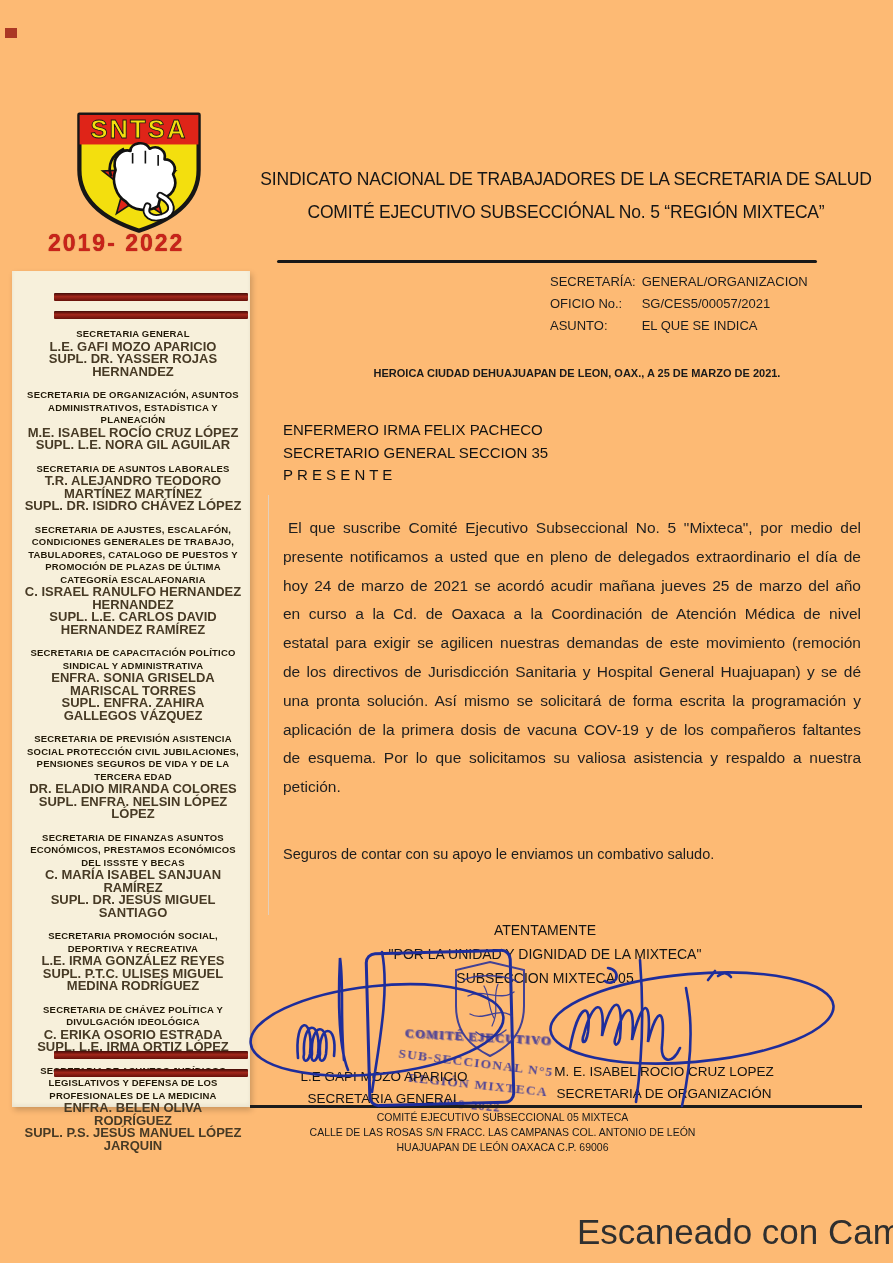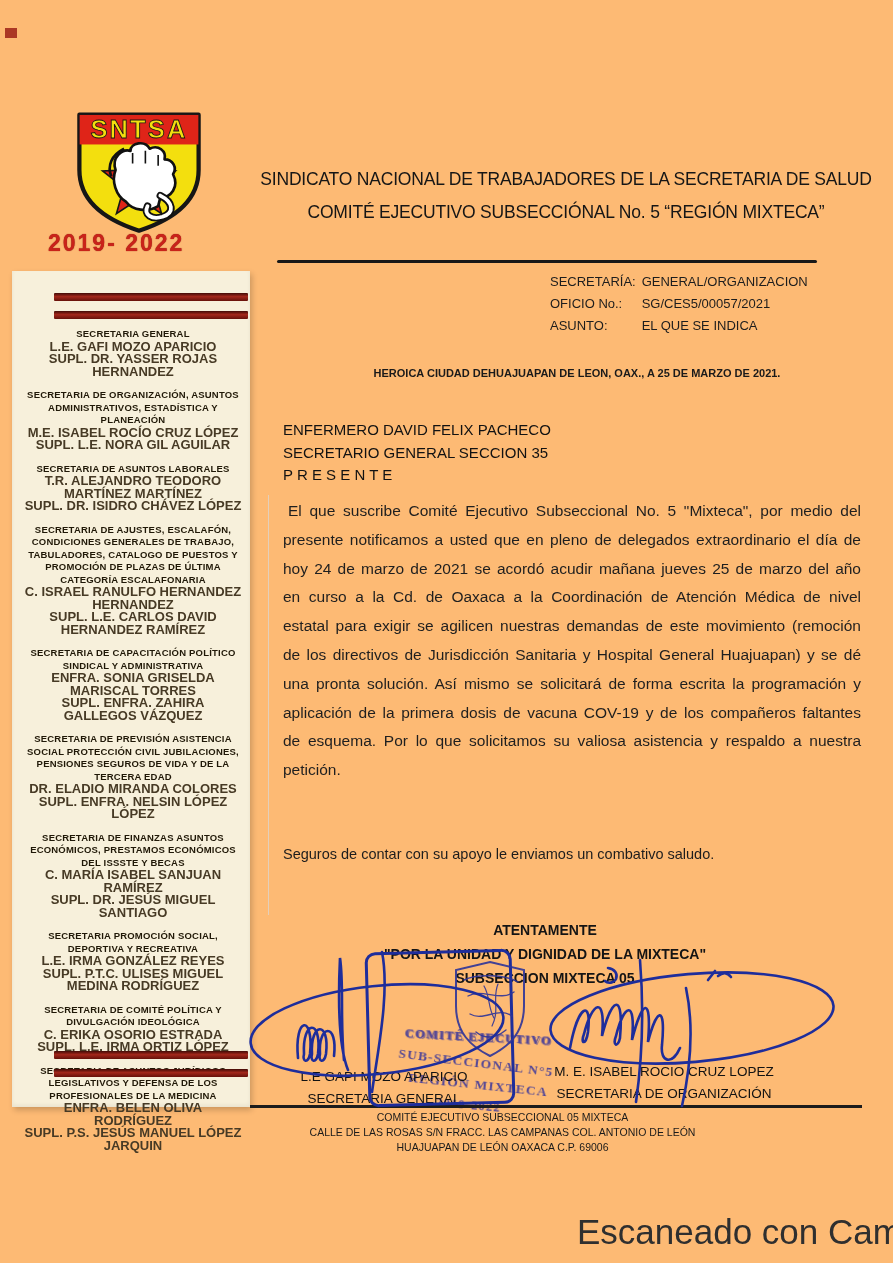--- a/index.html
+++ b/index.html
@@ -33,27 +33,27 @@
 
   
   .meta{left:538px;top:271px;width:330px;font-size:13px;color:#1d1d1d;}
   .meta-row{height:22px;line-height:22px;white-space:nowrap;margin-left:12px;}
   .meta-label{display:inline-block;width:88px;}
   .meta-value{display:inline-block;}
 
   
   .dateline{left:283px;top:367px;width:588px;text-align:center;font-size:11px;font-weight:600;color:#1a1a1a;}
   .recipient{left:283px;top:419px;font-size:15px;line-height:22.5px;color:#121212;}
-  .body-par{left:283px;top:497px;width:578px;font-size:15.5px;line-height:28.8px;text-align:justify;
+  .body-par{left:283px;top:514px;width:578px;font-size:15.5px;line-height:28.8px;text-align:justify;
             color:#1f1f1f;text-indent:5px;word-spacing:1.5px;}
   .closing{left:283px;top:846px;font-size:14.5px;color:#1d1d1d;}
   .fold-line{left:268px;top:495px;width:1px;height:420px;background:#d9d9d9;opacity:.7;}
 
   
-  .atentamente{left:320px;top:918px;width:450px;text-align:center;font-size:14px;font-weight:700;
+  .atentamente{left:320px;top:918px;width:450px;text-align:center;font-size:14px;font-weight:400;
                line-height:24px;color:#141414;}
   .sig-left{left:250px;top:1066px;width:268px;text-align:center;font-size:13.5px;line-height:22px;color:#121212;}
   .sig-right{left:518px;top:1061px;width:292px;text-align:center;font-size:13.5px;line-height:22px;color:#121212;}
 
   
   .stamp{position:absolute;color:#4c4298;font-family:"Liberation Serif",serif;font-weight:700;
          letter-spacing:1.2px;filter:blur(.4px);opacity:.95;white-space:nowrap;}
   .stamp1{left:405px;top:1030px;font-size:12.5px;transform:rotate(3deg);
           text-shadow:1.2px 1px 0 rgba(76,66,152,.65), -0.8px 0 0 rgba(76,66,152,.5);}
   .stamp2{left:398px;top:1055px;font-size:13.5px;transform:rotate(7deg);}
@@ -149,21 +149,21 @@
           <div class="sb-member">SUPL. DR. JESÚS MIGUEL SANTIAGO</div>
         </div>
 
         <div class="sb-section">
           <div class="sb-title">SECRETARIA PROMOCIÓN SOCIAL, DEPORTIVA Y RECREATIVA</div>
           <div class="sb-member">L.E. IRMA GONZÁLEZ REYES</div>
           <div class="sb-member">SUPL. P.T.C. ULISES MIGUEL MEDINA RODRÍGUEZ</div>
         </div>
 
         <div class="sb-section">
-          <div class="sb-title">SECRETARIA DE COMITÉ POLÍTICA Y DIVULGACIÓN IDEOLÓGICA</div>
+          <div class="sb-title">SECRETARIA DE CHÁVEZ POLÍTICA Y DIVULGACIÓN IDEOLÓGICA</div>
           <div class="sb-member">C. ERIKA OSORIO ESTRADA</div>
           <div class="sb-member">SUPL. L.E. IRMA ORTIZ LÓPEZ</div>
         </div>
 
         <div class="sb-section">
           <div class="sb-title">SECRETARIA DE ASUNTOS JURÍDICOS LEGISLATIVOS Y DEFENSA DE LOS PROFESIONALES DE LA MEDICINA</div>
           <div class="sb-member">ENFRA. BELEN OLIVA RODRÍGUEZ</div>
           <div class="sb-member">SUPL. P.S. JESÚS MANUEL LÓPEZ JARQUIN</div>
         </div>
       </div>
@@ -184,21 +184,21 @@
       </div>
 
       <div class="meta-row">
         <span class="meta-label">ASUNTO:</span>
         <span class="meta-value">EL QUE SE INDICA</span>
       </div>
     </div>
 
   <div class="abs dateline">HEROICA CIUDAD DEHUAJUAPAN DE LEON, OAX., A 25 DE MARZO DE 2021.</div>
   <div class="abs recipient">
-    <div>ENFERMERO DAVID FELIX PACHECO</div>
+    <div>ENFERMERO IRMA FELIX PACHECO</div>
     <div>SECRETARIO GENERAL SECCION 35</div>
     <div>P R E S E N T E</div>
   </div>
   <div class="abs fold-line"></div>
   <div class="abs body-par">El que suscribe Comité Ejecutivo Subseccional No. 5 "Mixteca", por medio del presente notificamos a usted que en pleno de delegados extraordinario el día de hoy 24 de marzo de 2021 se acordó acudir mañana jueves 25 de marzo del año en curso a la Cd. de Oaxaca a la Coordinación de Atención Médica de nivel estatal para exigir se agilicen nuestras demandas de este movimiento (remoción de los directivos de Jurisdicción Sanitaria y Hospital General Huajuapan) y se dé una pronta solución. Así mismo se solicitará de forma escrita la programación y aplicación de la primera dosis de vacuna COV-19 y de los compañeros faltantes de esquema. Por lo que solicitamos su valiosa asistencia y respaldo a nuestra petición.</div>
   <div class="abs closing">Seguros de contar con su apoyo le enviamos un combativo saludo.</div>
 
   <div class="abs atentamente">
     <div>ATENTAMENTE</div>
     <div>"POR LA UNIDAD Y DIGNIDAD DE LA MIXTECA"</div>

